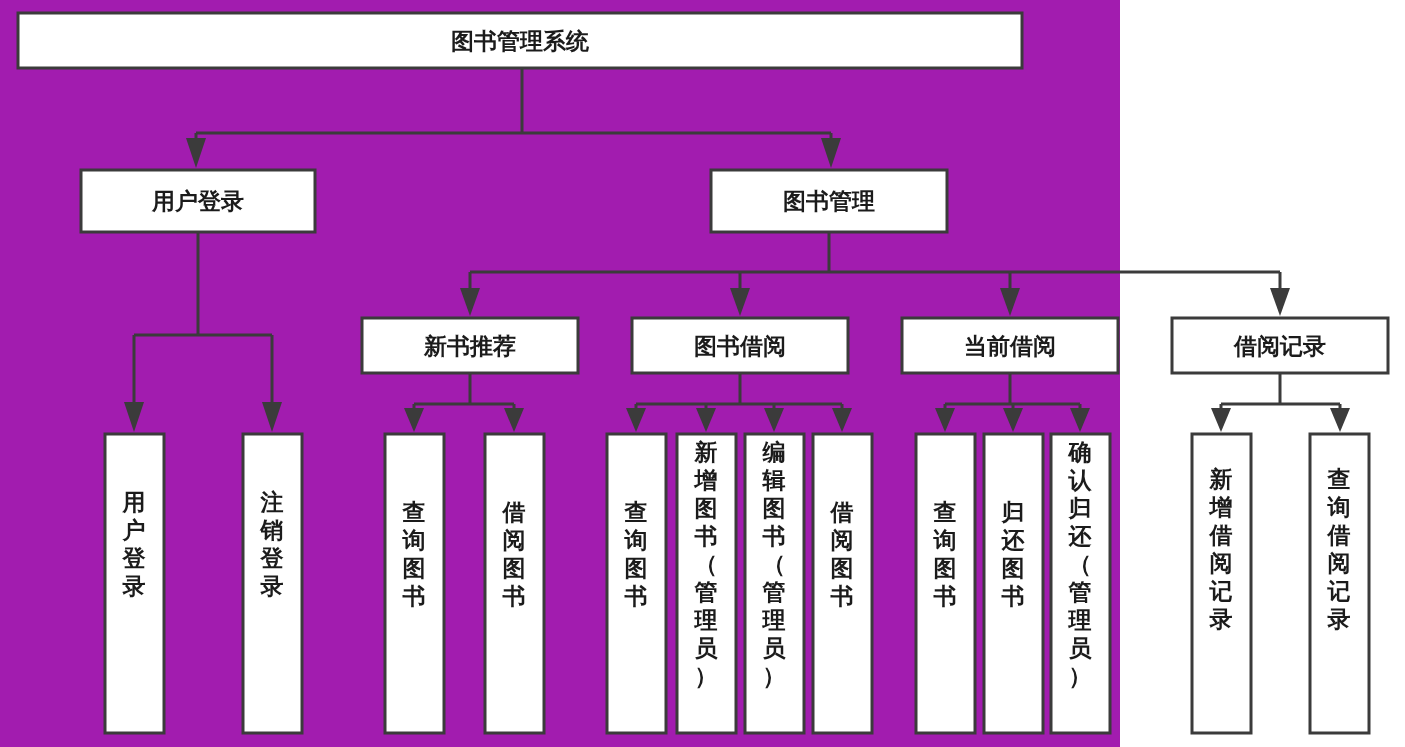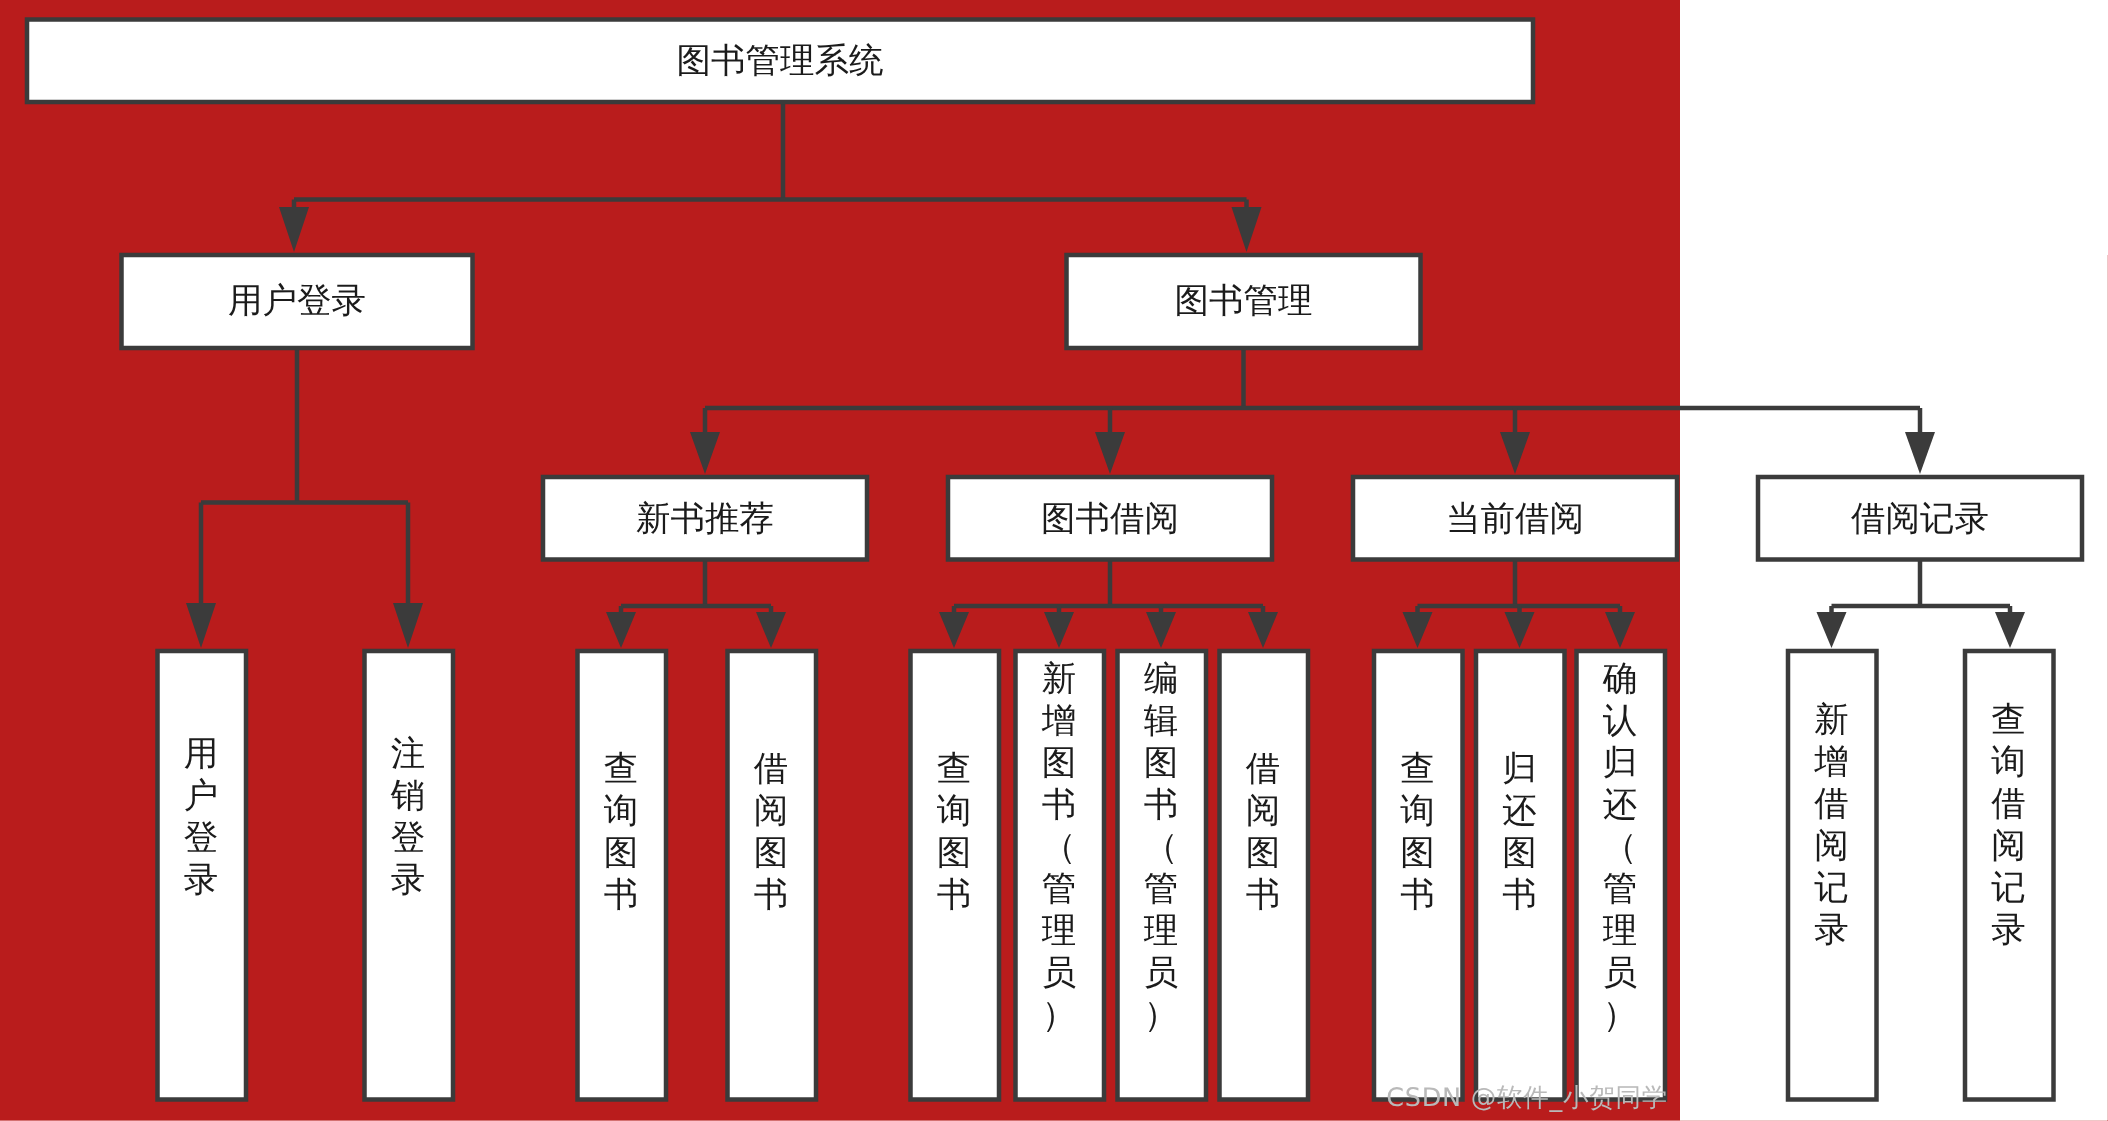--- a/index.html
+++ b/index.html
@@ -10,21 +10,22 @@
   body {
     width: 1405px;
     height: 747px;
     overflow: hidden;
     font-family: "DejaVu Sans", "Liberation Sans", sans-serif;
   }
   #diagram-root {
     position: relative;
     width: 1120px;
     height: 747px;
-    background: #b91c1c;
+    background: #a21caf;
+    font-weight: bold;
   }
   svg#flow-svg {
     position: absolute;
     left: 0;
     top: 0;
     width: 1405px;
     height: 747px;
   }
   .node-box {
     fill: #ffffff;
@@ -228,15 +229,14 @@
       <text class="node-label-vertical" x="1221" y="487"><tspan x="1221" dy="0">新</tspan><tspan x="1221" dy="28">增</tspan><tspan x="1221" dy="28">借</tspan><tspan x="1221" dy="28">阅</tspan><tspan x="1221" dy="28">记</tspan><tspan x="1221" dy="28">录</tspan></text>
     </g>
 
     <g>
       <rect class="node-box" x="1310" y="434" width="59" height="299"></rect>
       <text class="node-label-vertical" x="1339" y="487"><tspan x="1339" dy="0">查</tspan><tspan x="1339" dy="28">询</tspan><tspan x="1339" dy="28">借</tspan><tspan x="1339" dy="28">阅</tspan><tspan x="1339" dy="28">记</tspan><tspan x="1339" dy="28">录</tspan></text>
     </g>
 
   </svg>
 
-  <div class="watermark-text">CSDN @软件_小贺同学</div>
 
 </div>
 
 </body></html>

